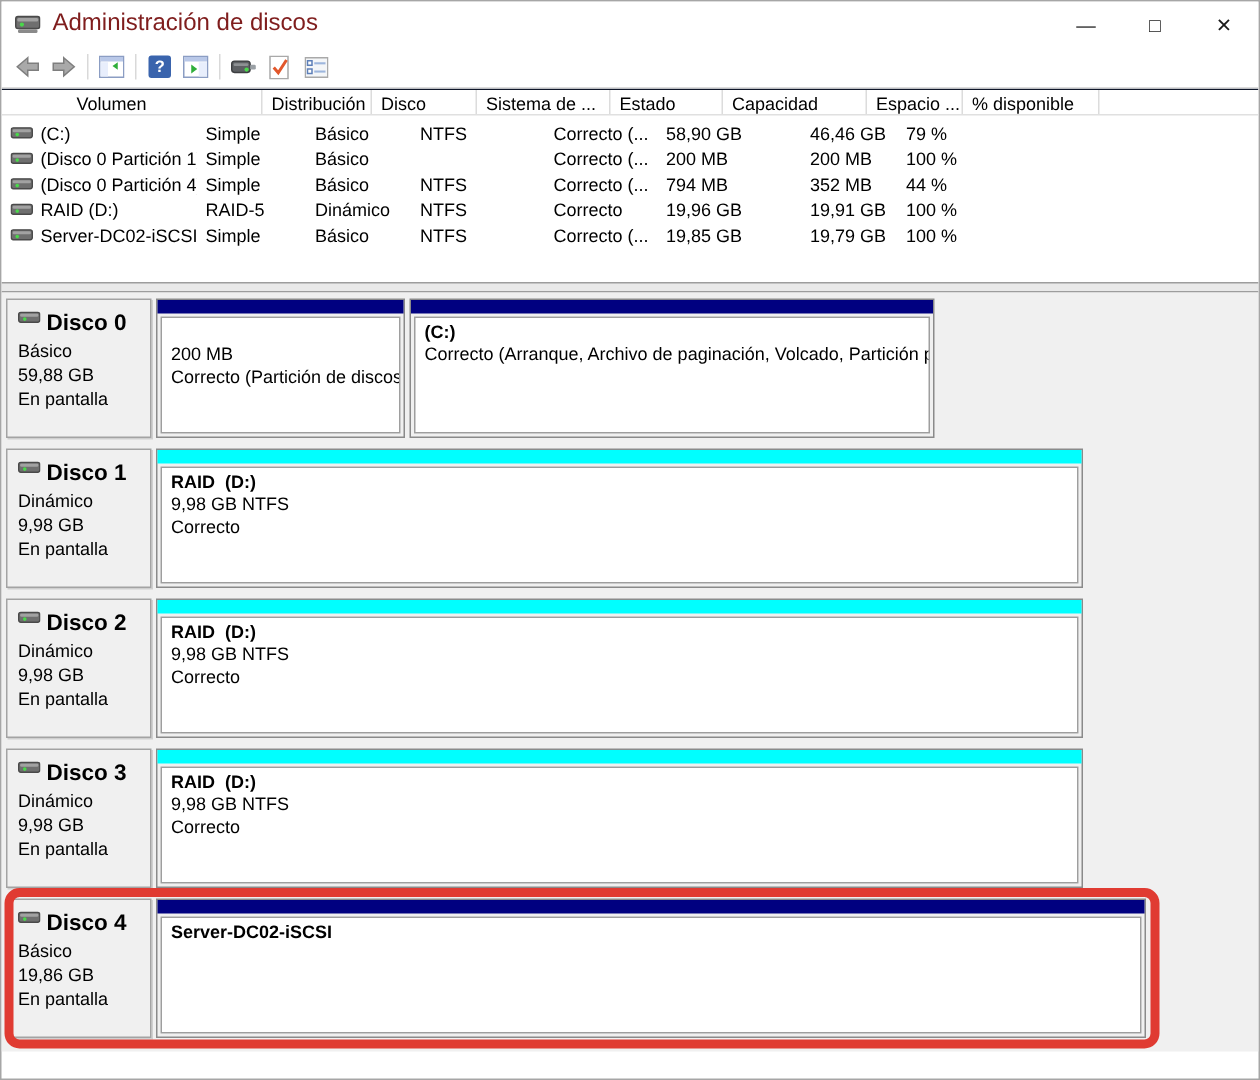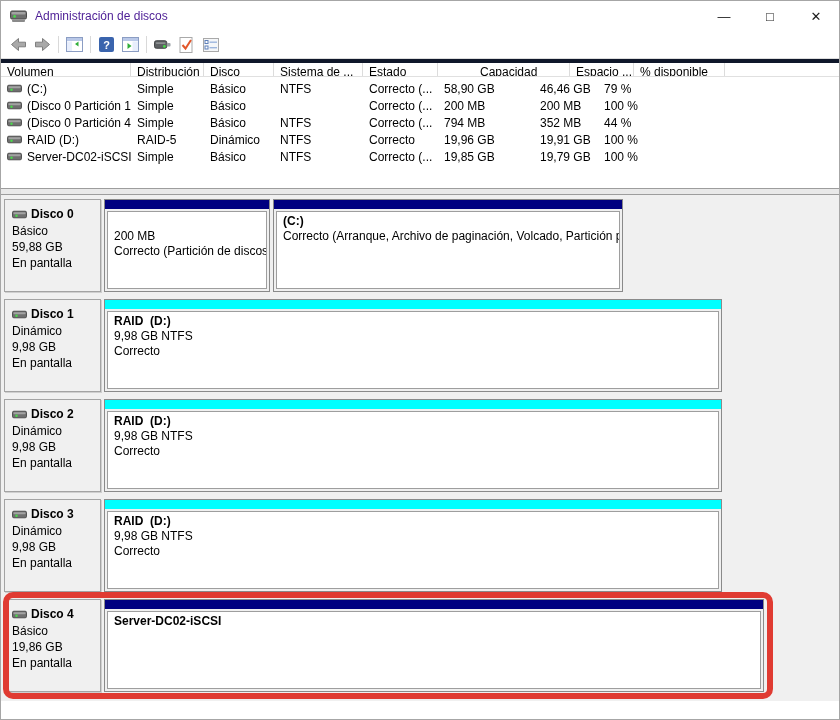--- a/index.html
+++ b/index.html
@@ -2,51 +2,51 @@
 <html><head>
 <meta charset="utf-8">
 <style>
   * { box-sizing: border-box; margin: 0; padding: 0; }
   body { font-family: "Liberation Sans", sans-serif; background: #fff; }
   .window { width: 840px; height: 720px; border: 1px solid #a6a6a6; background: #fff; position: relative; overflow: hidden; }
 
   
   .titlebar { height: 30px; display: flex; align-items: center; padding-left: 9px; background: #fff; }
   .app-icon { width: 17px; height: 14px; display: inline-block; }
-  .title { font-size: 12px; color: #4c1d95; margin-left: 8px; }
+  .title { font-size: 16px; color: #7f1d1d; margin-left: 8px; }
   .win-controls { margin-left: auto; display: flex; height: 100%; }
   .win-btn { width: 46px; height: 100%; display: flex; align-items: center; justify-content: center; font-size: 13px; color: #1a1a1a; cursor: default; }
 
   
   .menubar { height: 20px; display: flex; align-items: center; font-size: 12px; padding-left: 3px; background: #fff; }
   .menu-item { padding: 2px 9px; }
 
   
   .toolbar { height: 28px; display: flex; align-items: center; gap: 7px; padding-left: 9px; background: #fff; border-bottom: 1px solid #dcdcdc; }
   .tb-sep { width: 1px; height: 17px; background: #d9d9d9; }
   .tb-icon { width: 17px; height: 17px; display: flex; align-items: center; justify-content: center; }
   .icon-help { width: 15px; height: 15px; background: #3a64ad; color: #fff; font-size: 11px; font-weight: bold; display: flex; align-items: center; justify-content: center; border-radius: 2px; }
 
   
   .vol-table { height: 129px; font-size: 12px; background: #fff; overflow: hidden; }
-  .thead { display: flex; height: 18px; border-bottom: 1px solid #e0e0e0; border-top: 4px solid #0f172a; }
+  .thead { display: flex; height: 18px; border-bottom: 1px solid #e0e0e0; border-top: 1px solid #0f172a; padding-left: 44px; }
   .th { padding: 1px 4px 0 6px; border-right: 1px solid #dcdcdc; height: 100%; line-height: 16px; white-space: nowrap; overflow: hidden; }
   .tbody { padding-top: 3px; }
   .vrow { display: flex; height: 17px; align-items: center; }
   .td { padding: 0 4px 0 6px; white-space: nowrap; overflow: hidden; display: flex; align-items: center; }
   .drive-icon { width: 15px; height: 9px; flex: 0 0 auto; margin-right: 5px; }
 
   
   .splitter { height: 7px; background: #e9e9e9; border-top: 1px solid #9d9d9d; border-bottom: 1px solid #9d9d9d; }
 
   
   .graph { height: 506px; background: #f0f0f0; padding: 4px 0 0 3px; position: relative; overflow: hidden; }
   .disk-row { display: flex; height: 93px; margin-bottom: 7px; }
   .disk-label { width: 97px; flex: 0 0 97px; border: 1px solid #a3a3a3; background: #f0f0f0; padding: 7px 4px 0 7px; box-shadow: 1px 1px 0 #cfcfcf; }
-  .disk-name { font-weight: bold; font-size: 12px; display: flex; align-items: center; gap: 4px; margin-bottom: 2px; }
+  .disk-name { font-weight: bold; font-size: 15px; display: flex; align-items: flex-start; gap: 4px; margin-bottom: 2px; }
   .disk-name .drive-icon { margin-right: 0; }
   .disk-meta { font-size: 12px; line-height: 16px; }
   .partitions { display: flex; gap: 3px; margin-left: 3px; }
   .partition { border: 1px solid #8a8a8a; background: #f0f0f0; display: flex; flex-direction: column; height: 93px; flex: 0 0 auto; }
   .pt-band { height: 9px; flex: 0 0 9px; }
   .pt-body { flex: 1; margin: 2px; border: 1px solid #9e9e9e; background: #fff; padding: 2px 5px 0 6px; overflow: hidden; font-size: 12px; line-height: 15px; white-space: nowrap; }
   .pt-name { font-weight: bold; min-height: 15px; white-space: pre; }
 
   
   .highlight { position: absolute; left: 2px; top: 397px; width: 770px; height: 107px; border: 6px solid #e03b32; border-radius: 10px; pointer-events: none; }
@@ -130,21 +130,21 @@
     </span>
   </div>
 
   <div class="vol-table">
     <div class="thead">
         <div class="th" style="width: 130px;">Volumen</div>
         <div class="th" style="width: 73px; text-align: right;">Distribución</div>
         <div class="th" style="width: 70px;">Disco</div>
         <div class="th" style="width: 89px;">Sistema de ...</div>
         <div class="th" style="width: 75px;">Estado</div>
-        <div class="th" style="width: 96px; margin-left: 36px;">Capacidad</div>
+        <div class="th" style="width: 96px;">Capacidad</div>
         <div class="th" style="width: 64px;">Espacio ...</div>
         <div class="th" style="width: 91px;">% disponible</div>
       </div>
     <div class="tbody">
         <div class="vrow">
           <div class="td" style="width: 130px;">
             <svg viewBox="0 0 16 9" class="drive-icon">
               <rect x="0.5" y="1" width="15" height="7" rx="1.5" fill="#6f6f6f" stroke="#4a4a4a"></rect>
               <rect x="1.5" y="2" width="13" height="2.2" rx="1" fill="#a2a2a2"></rect>
               <circle cx="4.8" cy="5.8" r="1.3" fill="#49d84a"></circle>

